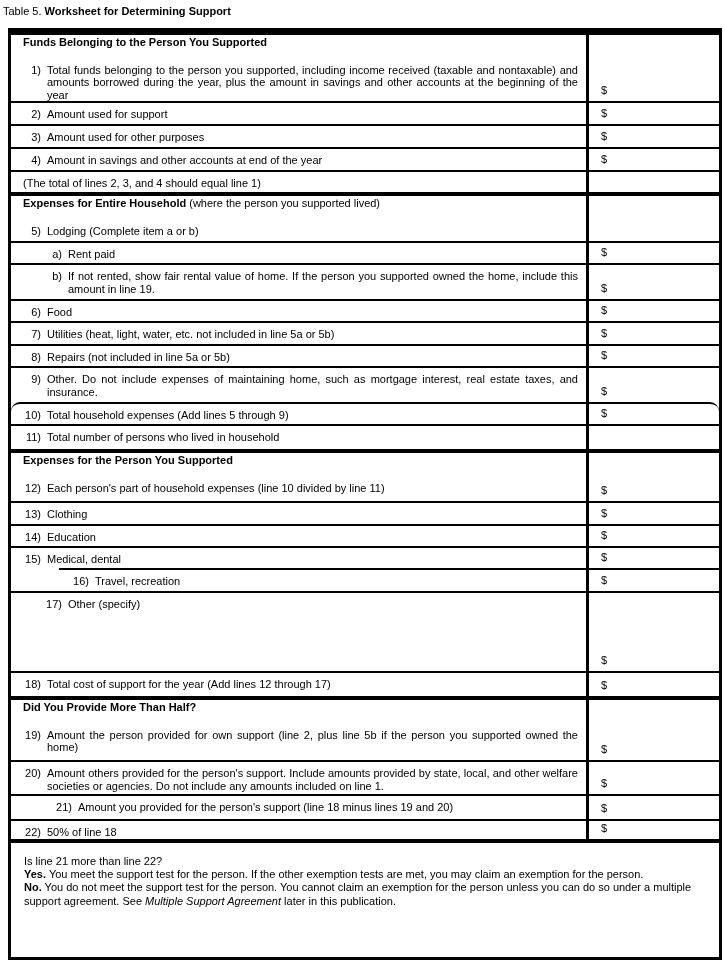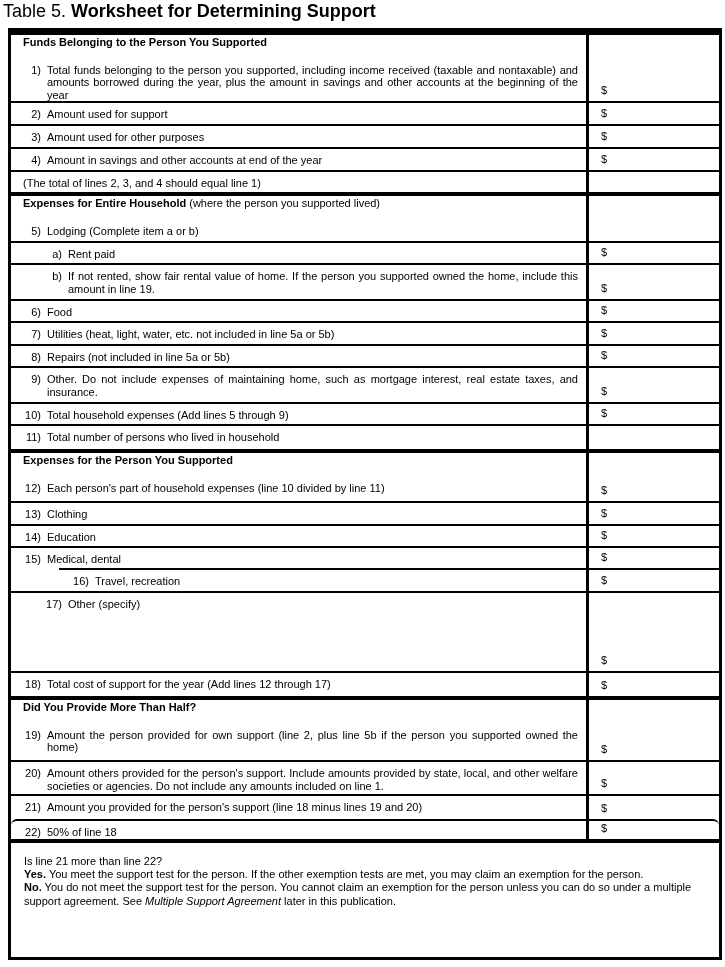--- a/index.html
+++ b/index.html
@@ -9,21 +9,21 @@
     background: #ffffff;
     color: #000000;
     font-family: "Liberation Sans", "DejaVu Sans", sans-serif;
     font-size: 11px;
     line-height: 12.5px;
   }
   .page { position: relative; width: 725px; height: 967px; overflow: hidden; }
 
   .doc-title {
     position: absolute; left: 3px; top: 4px;
-    font-size: 18px; line-height: 15px; white-space: nowrap;
+    font-size: 11px; line-height: 15px; white-space: nowrap;
   }
   .doc-title .t-main { font-weight: bold; }
 
   .worksheet {
     position: absolute; left: 8px; top: 28px;
     width: 714px; min-height: 932px;
     border: 3px solid #000;
     display: flex; flex-direction: column;
   }
   .row { display: flex; border-top: 2px solid #000; align-items: stretch; }
@@ -186,21 +186,21 @@
         <div class="cell-left">
           <div class="item">
             <span class="num">9)</span>
             <div class="itext">Other. Do not include expenses of maintaining home, such as mortgage interest, real estate taxes, and insurance.</div>
           </div>
         </div>
         <div class="cell-right">
           <span class="dollar">$</span>
         </div>
       </div>
-      <div class="row" style="min-height: 22px;">
+      <div class="row" style="min-height: 22px; border-radius: 9px;">
         <div class="cell-left">
           <div class="item">
             <span class="num">10)</span>
             <div class="itext">Total household expenses (Add lines 5 through 9)</div>
           </div>
         </div>
         <div class="cell-right">
           <span class="dollar">$</span>
         </div>
       </div>
@@ -307,32 +307,32 @@
         <div class="cell-left">
           <div class="item">
             <span class="num">20)</span>
             <div class="itext">Amount others provided for the person's support. Include amounts provided by state, local, and other welfare societies or agencies. Do not include any amounts included on line 1.</div>
           </div>
         </div>
         <div class="cell-right">
           <span class="dollar">$</span>
         </div>
       </div>
-      <div class="row" style="min-height: 25px;">
+      <div class="row" style="min-height: 25px; padding-left: 31px;">
         <div class="cell-left">
           <div class="item">
             <span class="num">21)</span>
             <div class="itext">Amount you provided for the person's support (line 18 minus lines 19 and 20)</div>
           </div>
         </div>
         <div class="cell-right">
           <span class="dollar">$</span>
         </div>
       </div>
-      <div class="row" style="min-height: 20px; border-radius: 6px;">
+      <div class="row" style="min-height: 20px;">
         <div class="cell-left">
           <div class="item">
             <span class="num">22)</span>
             <div class="itext">50% of line 18</div>
           </div>
         </div>
         <div class="cell-right">
           <span class="dollar">$</span>
         </div>
       </div>

